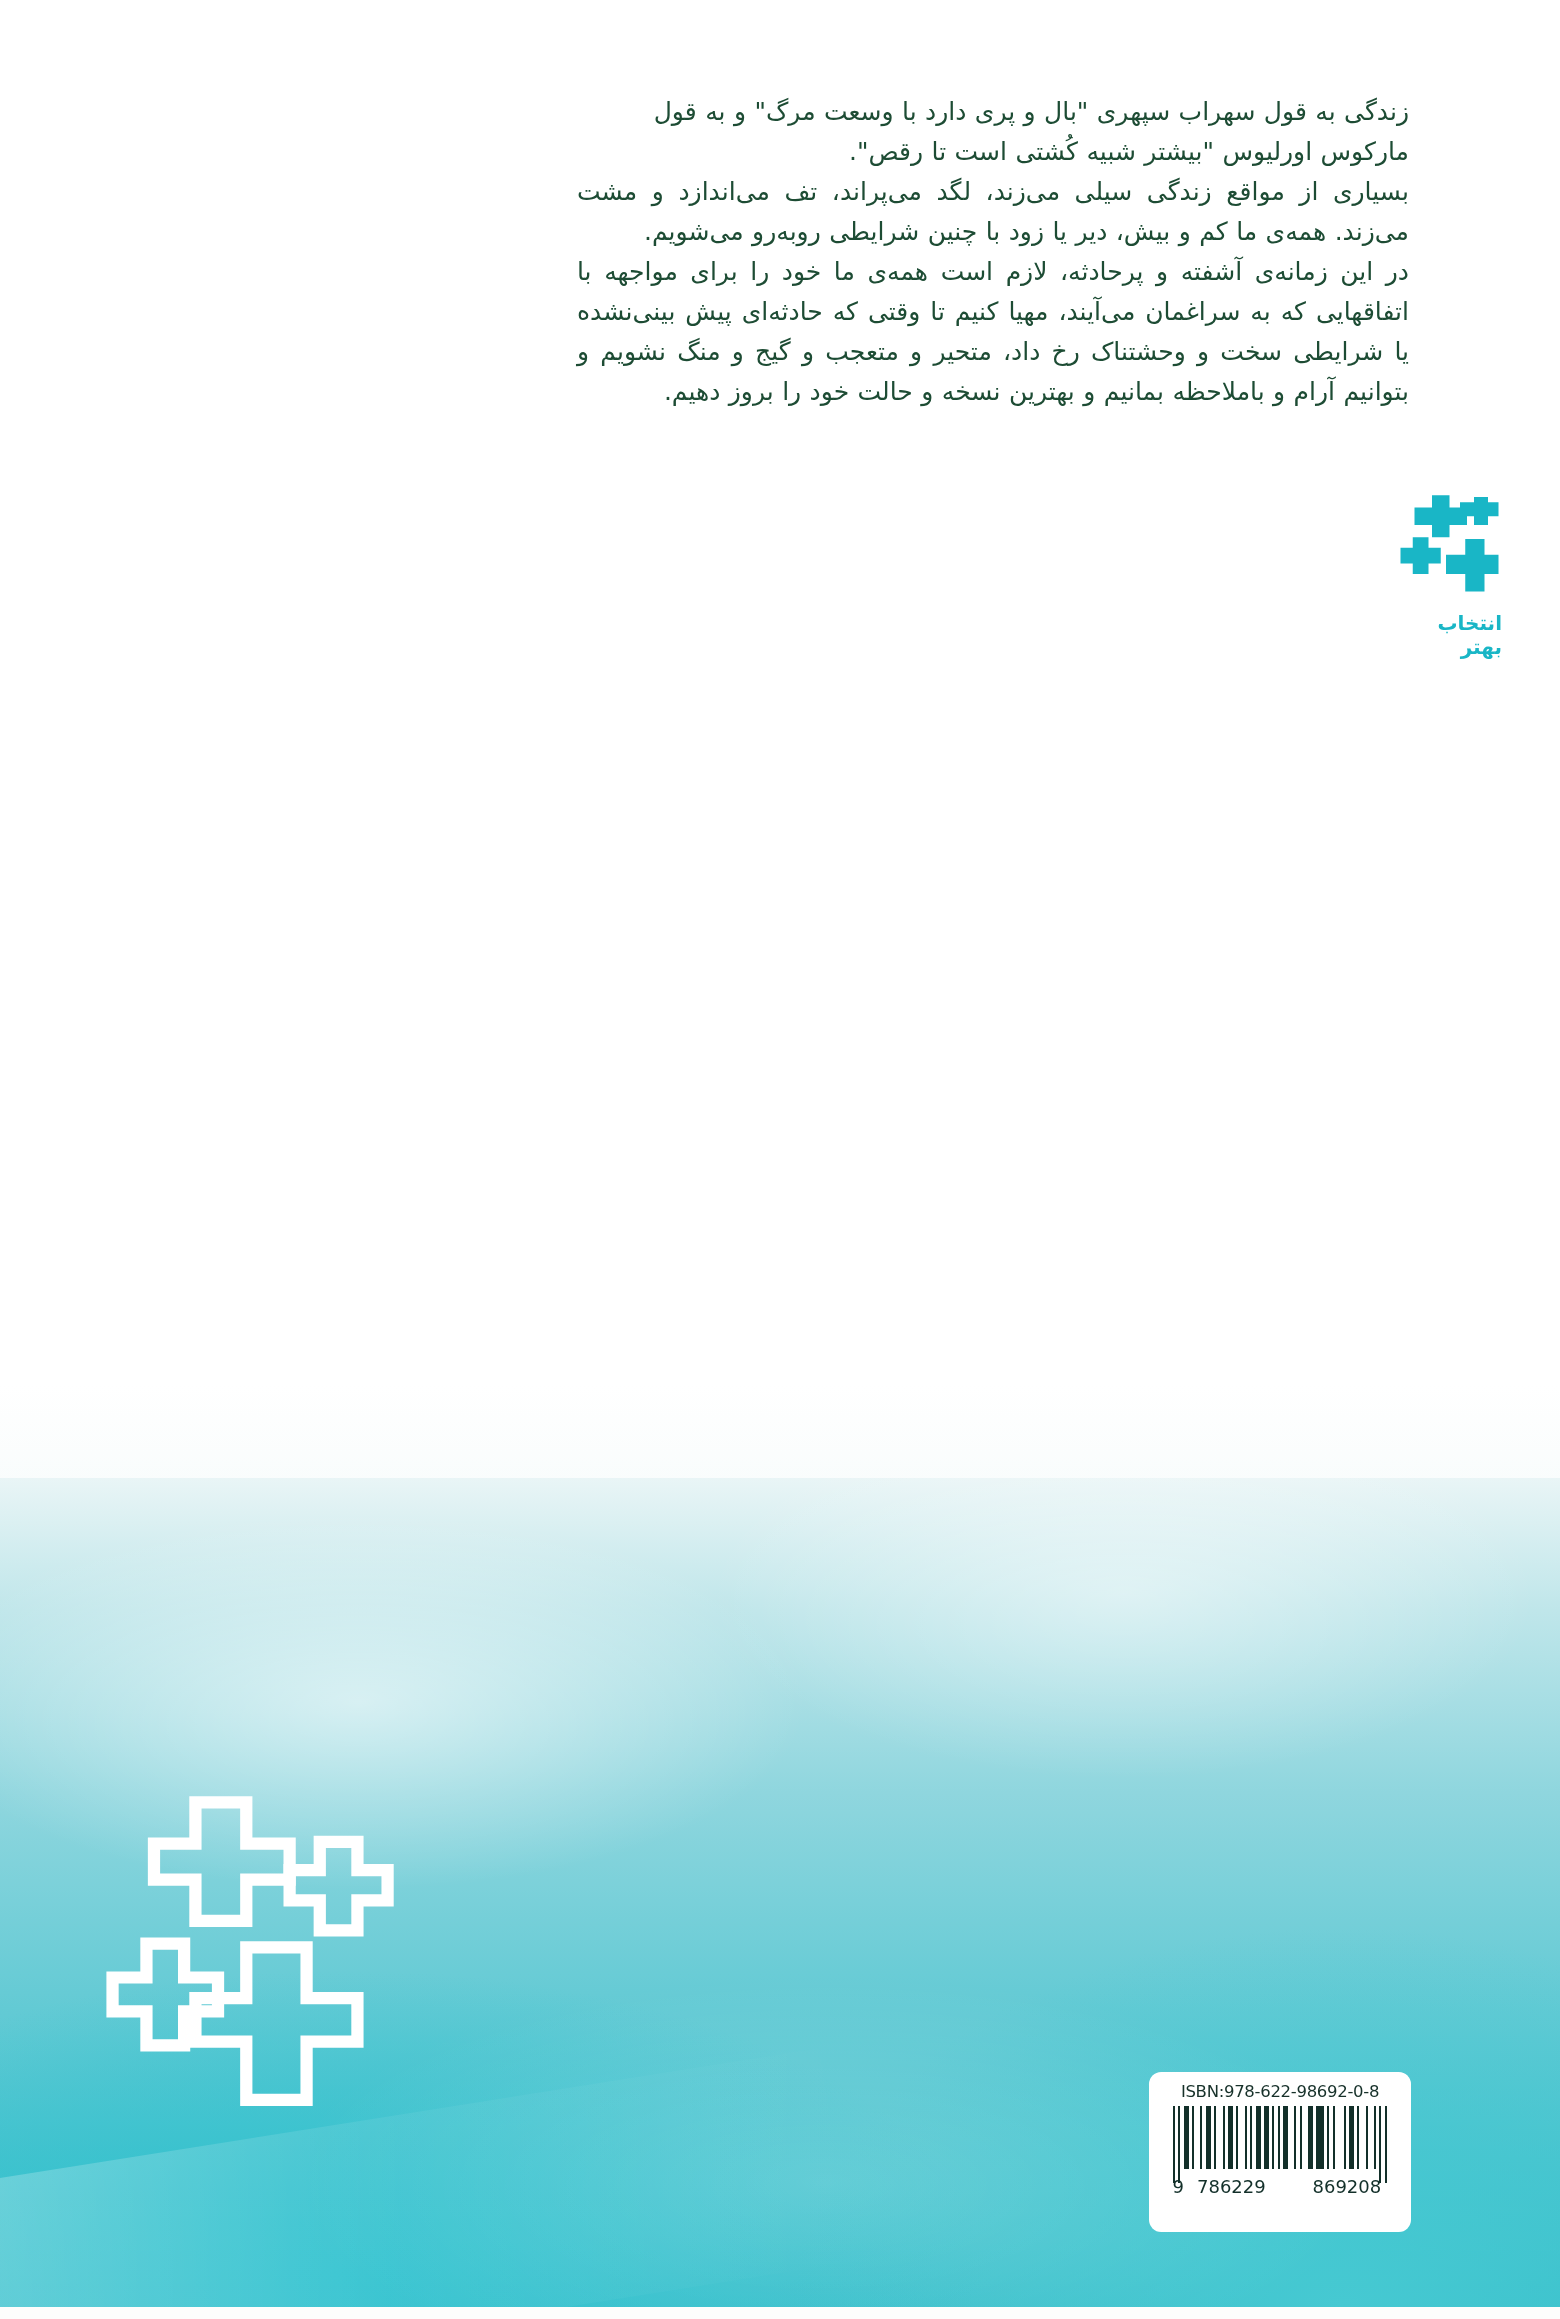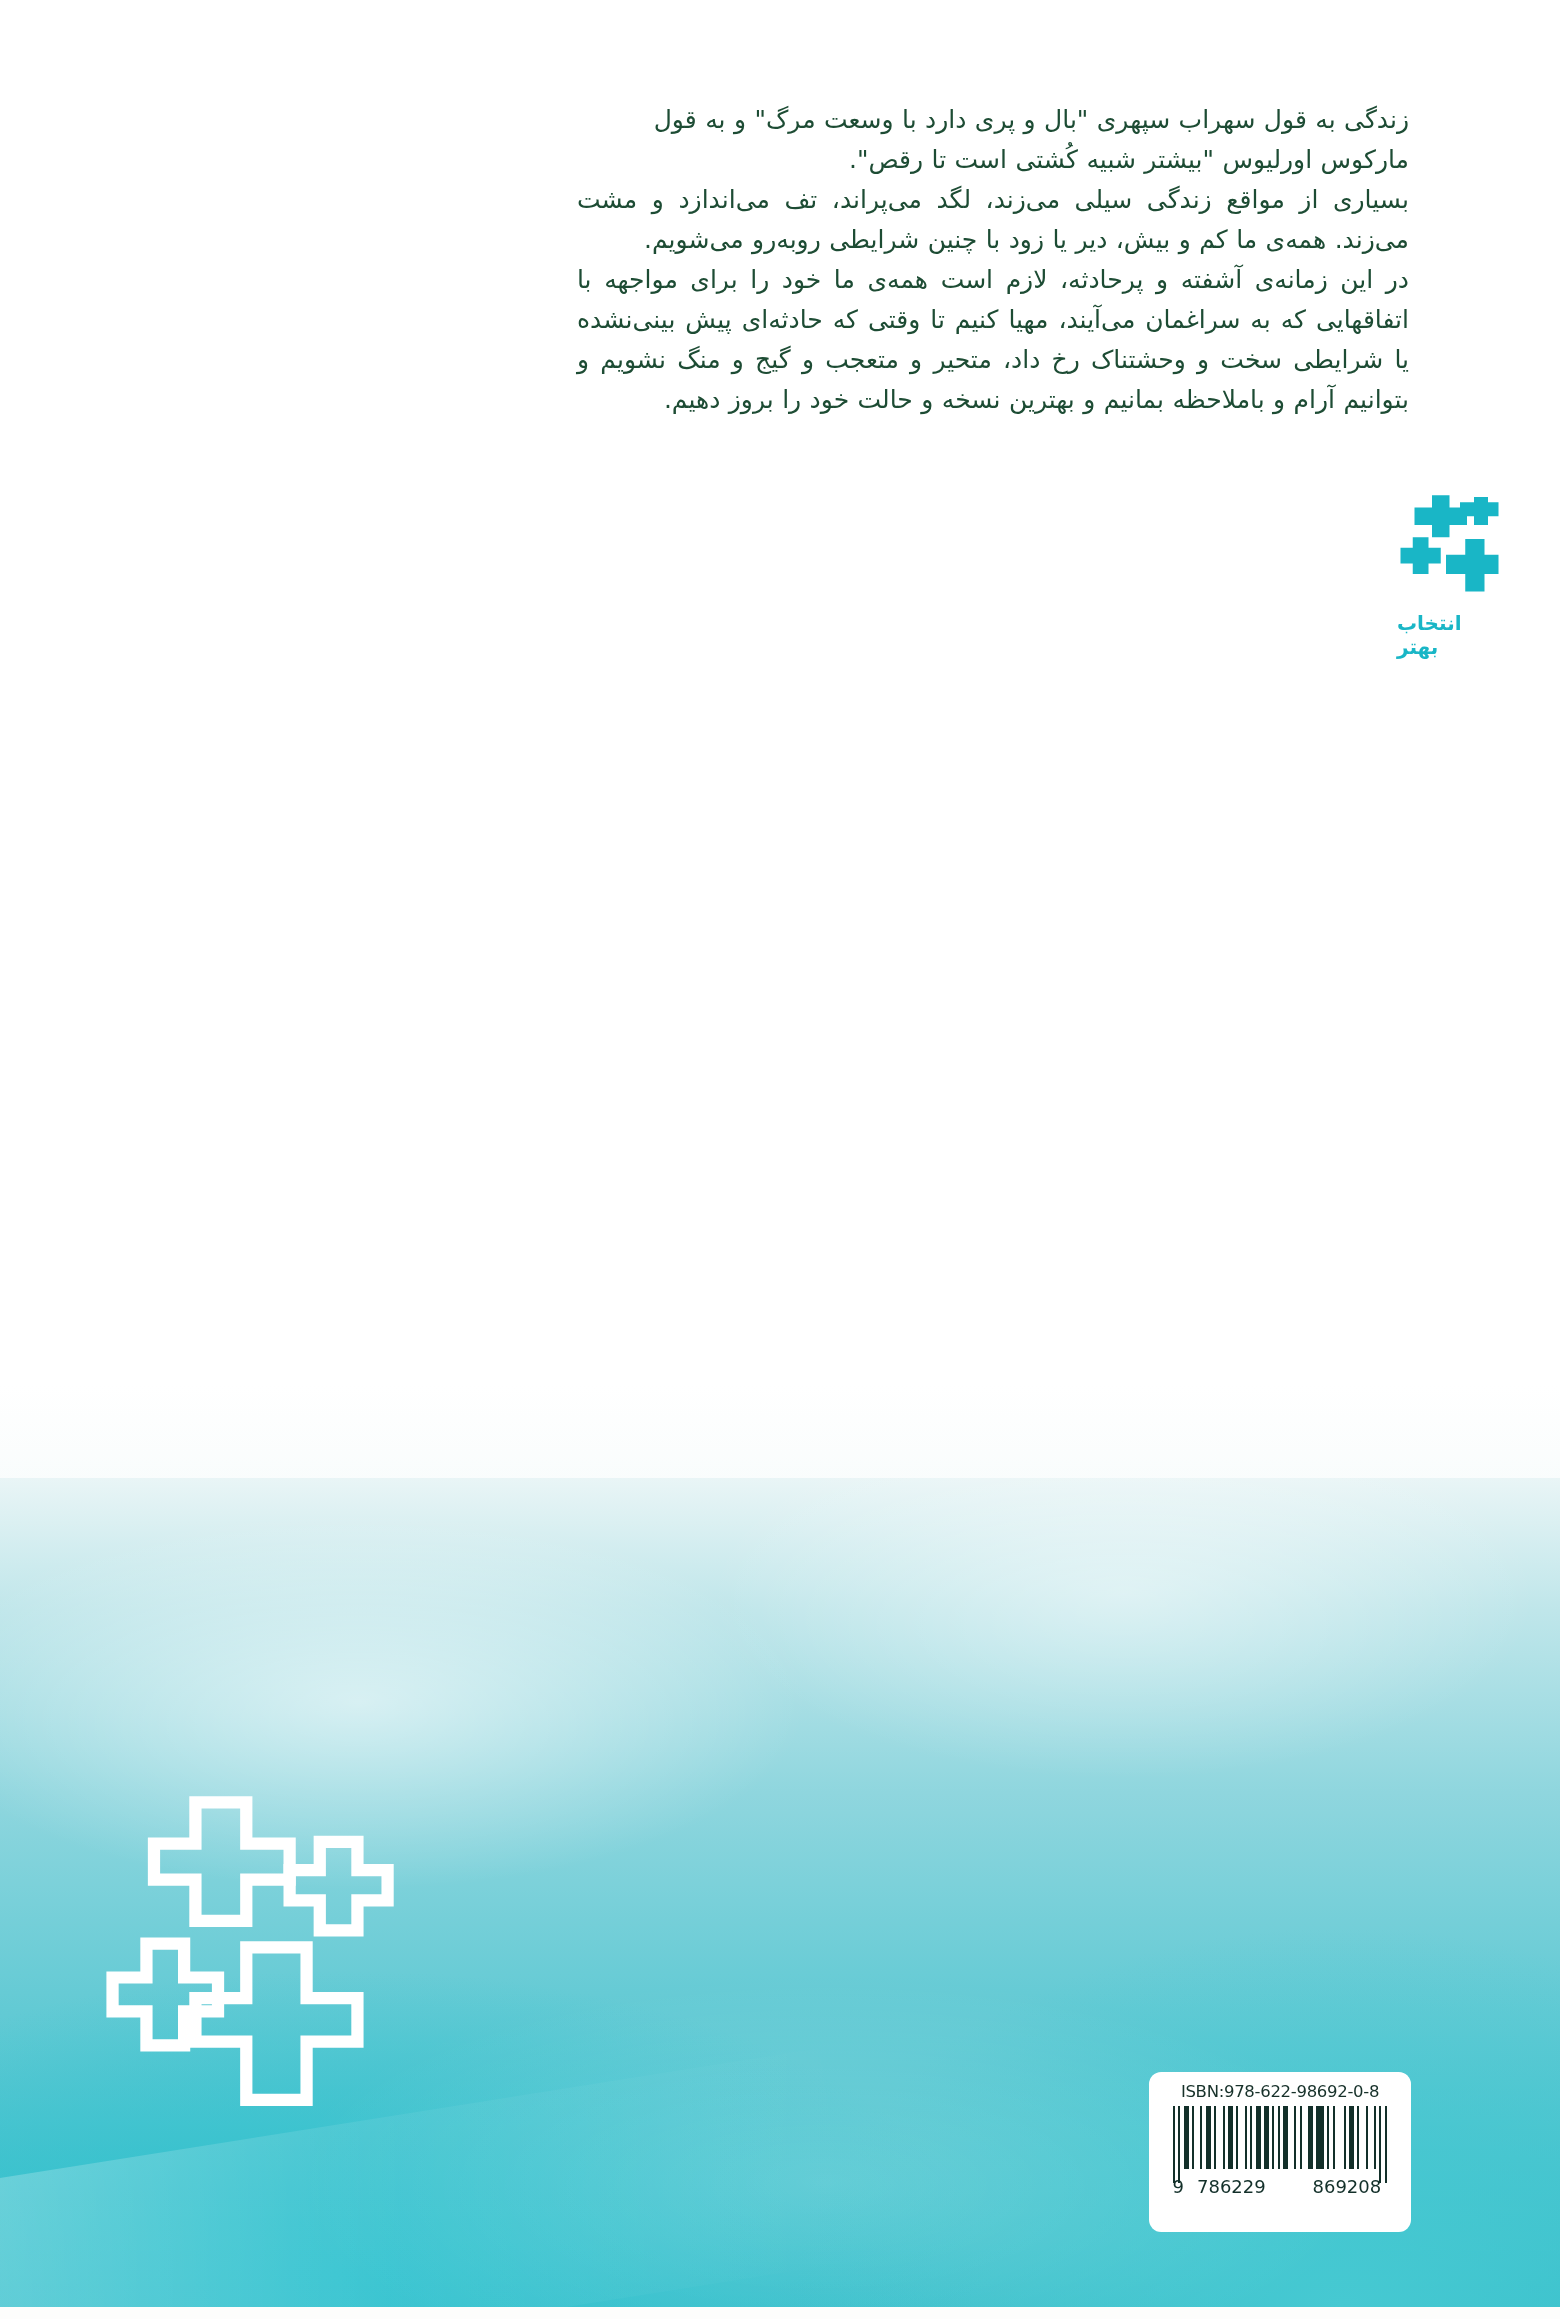--- a/index.html
+++ b/index.html
@@ -34,21 +34,21 @@
   }
   .paper:after{
     content:"";
     position:absolute;left:0;right:0;bottom:0;height:235px;
     background:linear-gradient(to bottom,#ffffff 0%, #f6fbfb 60%, #eaf6f7 100%);
   }
 
   
   .blurb{
     position:absolute;
-    top:100px;
+    top:92px;
     right:151px;
     width:832px;
     text-align:justify;
     direction:rtl;
     color:#1d4c34;
     font-family:"DejaVu Sans", sans-serif;
     font-size:25px;
     line-height:40px;
     letter-spacing:0px;
     word-spacing:0.5px;
@@ -65,21 +65,21 @@
     right:58px;
     width:105px;height:151px;
     color:#19b6c6;
   }
   .pub-logo svg{display:block;width:100%;height:117px;}
   .pub-logo .pub-name{
     margin-top:3.8px;
     font-size:20px;
     font-weight:700;
     color:#19b6c6;
-    text-align:left;
+    text-align:right;
     direction:rtl;
     letter-spacing:-0.5px;
     font-family:"DejaVu Sans", sans-serif;
   }
 
   
   .teal-panel{
     position:absolute;
     left:0;right:0;bottom:12px;
     height:829px;

